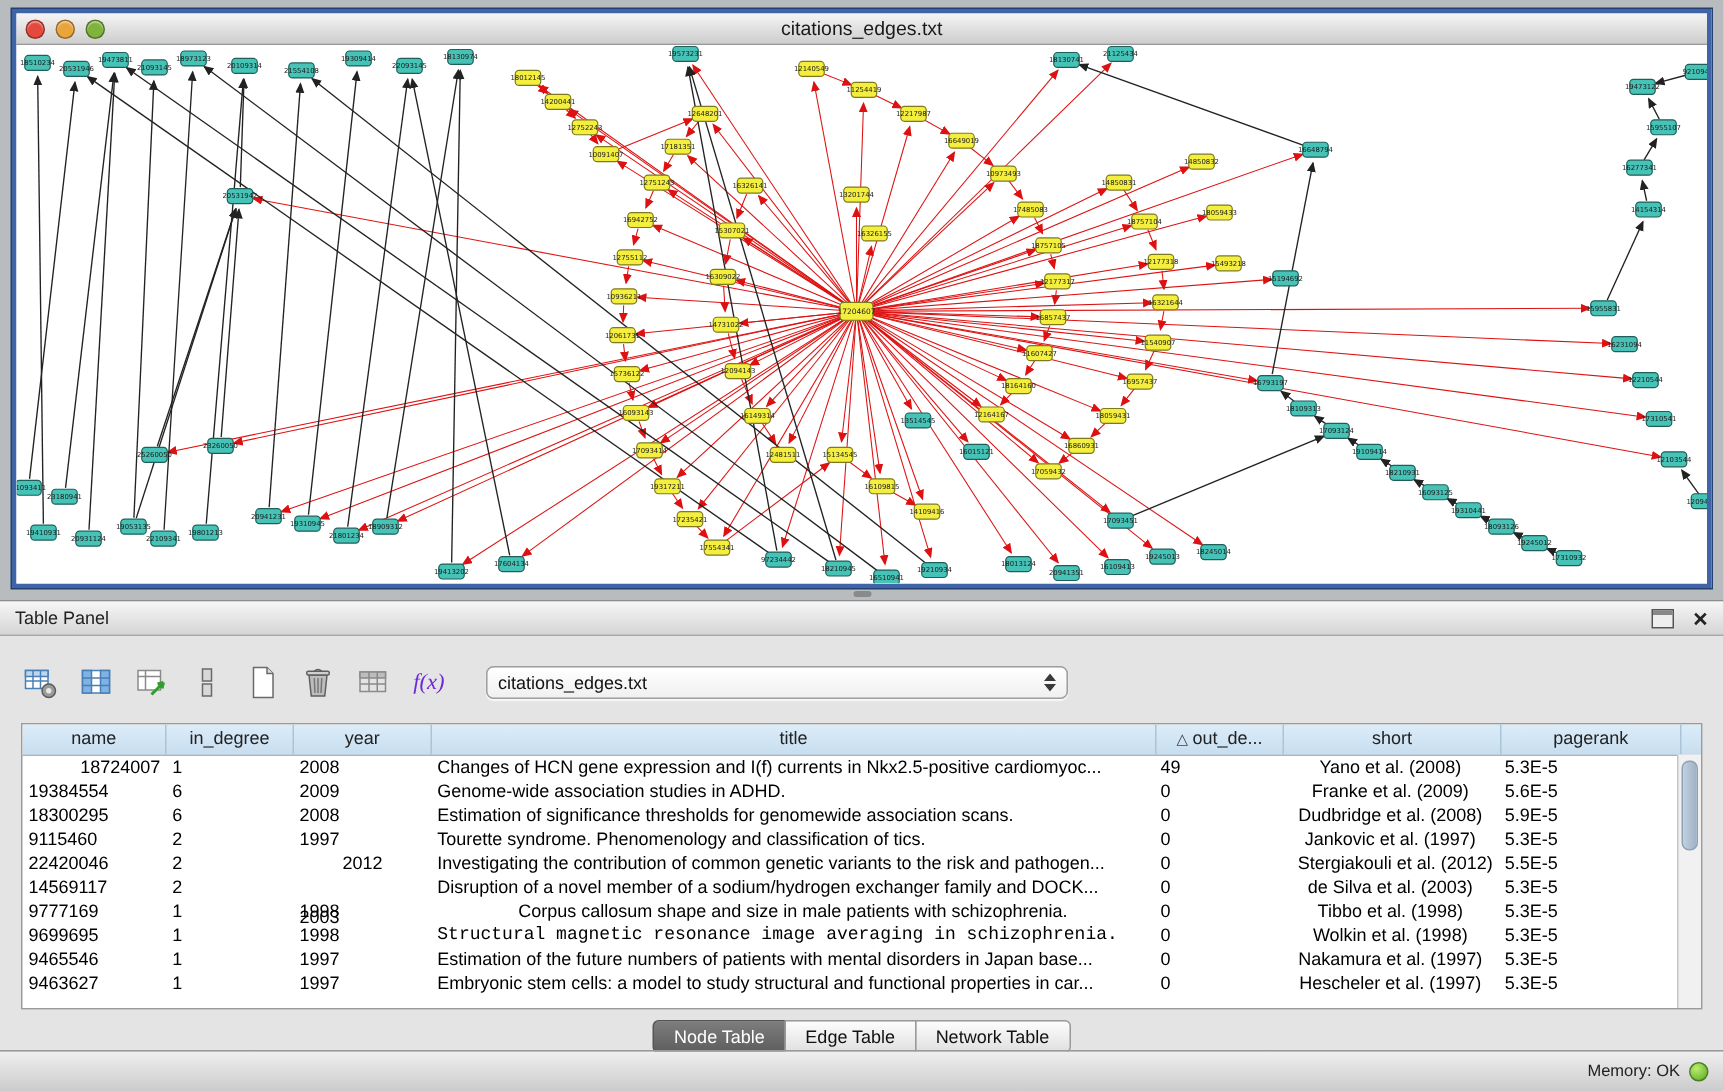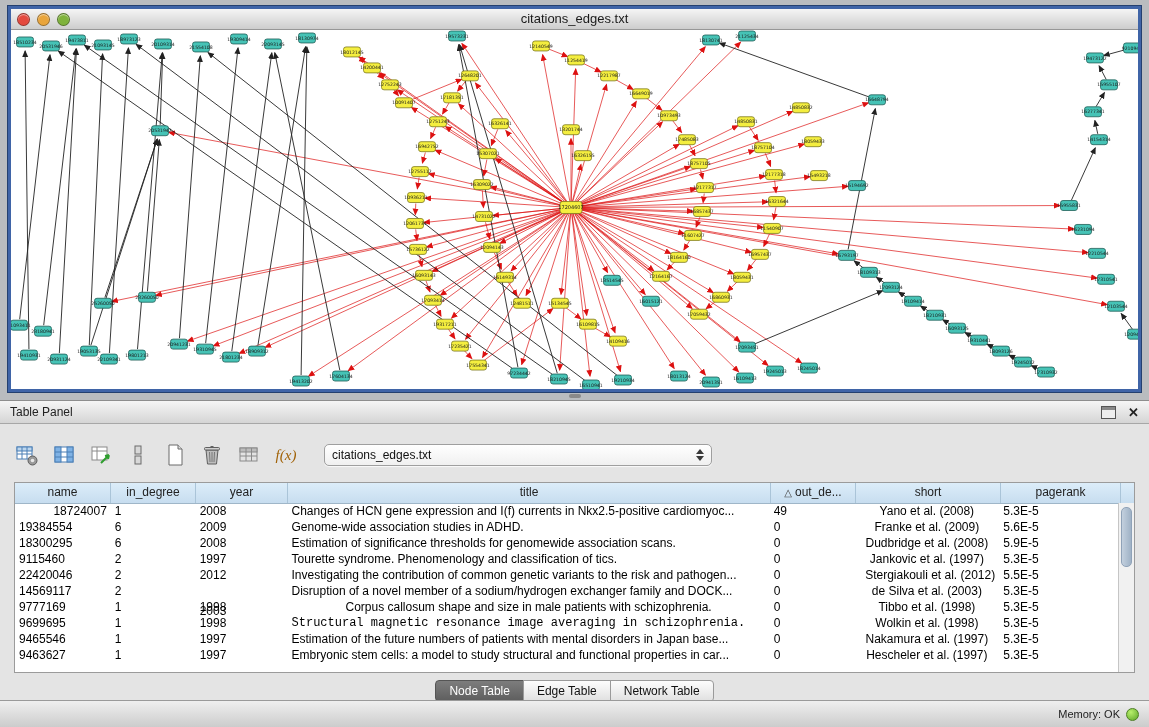--- a/index.html
+++ b/index.html
@@ -33,21 +33,21 @@
     padding:0 10px;background:linear-gradient(#f6f6f6,#d5d5d5);
     border-bottom:1px solid #a7a7a7;font-size:12px;color:#222;}
   .panel-actions{display:flex;align-items:center;gap:12px;}
   .float-icon{width:13px;height:11px;border:1px solid #555;position:relative;display:inline-block;background:#eee;}
   .float-icon:before{content:"";position:absolute;left:0;top:0;right:0;height:3px;background:#888;}
   .close-x{font-size:13px;font-weight:bold;color:#222;cursor:default;line-height:11px;}
   .panel-body{position:relative;height:277px;}
 
   .toolbar{position:absolute;left:14px;top:16px;height:30px;display:flex;align-items:center;gap:11px;}
   .tb-icon{width:26px;height:26px;display:flex;align-items:center;justify-content:center;}
-  .fx{font-family:"Liberation Serif",serif;font-style:italic;font-size:15px;color:#a16207;}
+  .fx{font-family:"Liberation Serif",serif;font-style:italic;font-size:15px;color:#6d28d9;}
   .dropdown{margin-left:14px;width:388px;height:22px;box-sizing:border-box;background:linear-gradient(#ffffff,#f0f0f0);
     border:1px solid #9f9f9f;border-radius:5px;display:flex;align-items:center;
     justify-content:space-between;padding:0 7px;font-size:12px;color:#111;
     box-shadow:0 1px 1px rgba(255,255,255,.8);}
   .combo-arrows{display:flex;flex-direction:column;gap:2px;margin-left:8px;}
   .combo-arrows i{width:0;height:0;border-left:4px solid transparent;border-right:4px solid transparent;display:block;}
   .combo-arrows .up{border-bottom:5px solid #3a3a3a;}
   .combo-arrows .down{border-top:5px solid #3a3a3a;}
 
   .table-wrap{position:absolute;left:14px;top:58px;width:1121px;height:191px;
@@ -645,21 +645,21 @@
               <div class="td" style="width: 85px; text-align: left;">2</div>
               <div class="td" style="width: 92px; text-align: left;">1997</div>
               <div class="td" style="width: 483px; text-align: left;">Tourette syndrome. Phenomenology and classification of tics.</div>
               <div class="td" style="width: 85px; text-align: left;">0</div>
               <div class="td" style="width: 145px; text-align: center;">Jankovic et al. (1997)</div>
               <div class="td" style="width: 120px; text-align: left;">5.3E-5</div>
             </div>
             <div class="tr">
               <div class="td" style="width: 96px; text-align: left;">22420046</div>
               <div class="td" style="width: 85px; text-align: left;">2</div>
-              <div class="td" style="width: 92px; text-align: left;">2012</div>
+              <div class="td" style="width: 92px; text-align: center;">2012</div>
               <div class="td" style="width: 483px; text-align: left;">Investigating the contribution of common genetic variants to the risk and pathogen...</div>
               <div class="td" style="width: 85px; text-align: left;">0</div>
               <div class="td" style="width: 145px; text-align: right;">Stergiakouli et al. (2012)</div>
               <div class="td" style="width: 120px; text-align: left;">5.5E-5</div>
             </div>
             <div class="tr">
               <div class="td" style="width: 96px; text-align: left;">14569117</div>
               <div class="td" style="width: 85px; text-align: left;">2</div>
               <div class="td" style="width: 92px; text-align: left; margin-top: 20px;">2003</div>
               <div class="td" style="width: 483px; text-align: left;">Disruption of a novel member of a sodium/hydrogen exchanger family and DOCK...</div>

